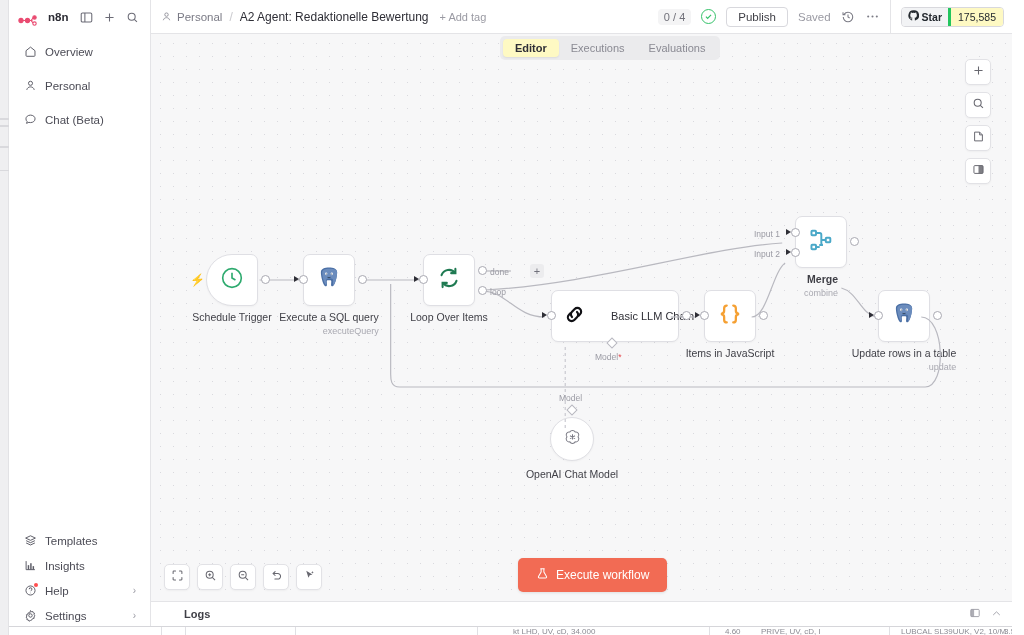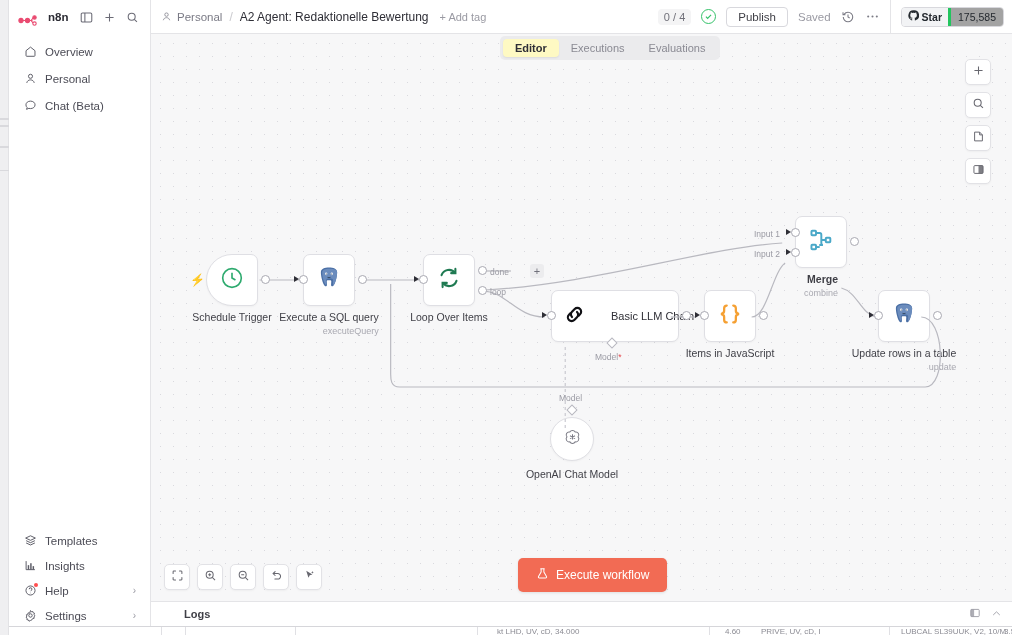--- a/index.html
+++ b/index.html
@@ -25,21 +25,21 @@
   }
   .sb-top { height: 34px; display:flex; align-items:center; padding: 0 9px; gap: 6px; }
   .logo-wrap { display:flex; align-items:center; gap:4px; margin-right:auto;}
   .logo-mark { width: 26px; height: 11px; position: relative; }
   .logo-text { font-size: 11.5px; font-weight: 700; color: #2c2c34; letter-spacing:.1px;}
   .sb-icon-btn {
     width: 17px; height: 17px; display:flex; align-items:center; justify-content:center;
     color:#6b6b76; border-radius:3px; cursor:pointer;
   }
 
-  .sb-nav { padding: 6px 8px 0 8px; display:flex; flex-direction:column; gap: 4px; }
+  .sb-nav { padding: 6px 8px 0 8px; display:flex; flex-direction:column; gap: 11px; }
   .sb-item {
     display: flex; align-items: center; gap: 8px;
     height: 23px; padding: 0 6px; border-radius: 4px;
     font-size: 11.5px; color: #4b4b55; cursor: pointer; white-space: nowrap;
   }
   .sb-item .ico { width: 14px; height:14px; display:flex; align-items:center; justify-content:center; color:#5c5c66; flex: 0 0 14px;}
   .sb-item .chev { margin-left:auto; color:#9a9aa3; font-size:10px; }
   .sb-bottom { margin-top: auto; padding: 0 8px 8px 8px; display:flex; flex-direction:column; gap: 2px; }
   .dot-badge { position:absolute; width:4px; height:4px; border-radius:50%; background:#ff4d4f; top:-1px; right:-1px; }
 
@@ -62,21 +62,21 @@
   .check-circle { width:15px;height:15px; border-radius:50%; border:1.4px solid #35c26a; display:flex;align-items:center;justify-content:center; color:#35c26a;}
   .btn-publish {
     font-size: 11.5px; color:#3f3f46; background:#fff; border:1px solid #d8d8dd;
     border-radius:4px; padding: 3px 11px; cursor:pointer; font-weight:400;
   }
   .saved-txt { font-size: 11.5px; color:#9a9aa3; }
   .tb-ico { color:#7b7b85; cursor:pointer; display:flex; align-items:center; }
   .gh-sep { width:1px; height:34px; background:#e4e4e7; }
   .gh-wrap { display:flex; align-items:stretch; border:1px solid #d8d8dd; border-radius:4px; overflow:hidden; height:20px; }
   .gh-star { display:flex; align-items:center; gap:3px; background:#f2f3f5; padding: 0 6px; font-size:10.5px; font-weight:700; color:#24292f; }
-  .gh-count { display:flex; align-items:center; background:#a3a3a3; padding: 0 7px; font-size:10.5px; color:#24292f; border-left:3px solid #22c55e; font-weight:400;}
+  .gh-count { display:flex; align-items:center; background:#fef9c3; padding: 0 7px; font-size:10.5px; color:#24292f; border-left:3px solid #22c55e; font-weight:400;}
 
   
   .tabbar {
     position:absolute; left: 500px; top: 36px; display:flex; align-items:center;
     background:#ebebed; border-radius:5px; padding:3px; gap:0px; z-index: 6;
   }
   .tab {
     font-size: 11px; padding: 3px 12px; border-radius:4px; cursor:pointer; color:#8a8a93;
   }
   .tab.active { background:#fef9c3; color:#2e2e36; font-weight:700; box-shadow:0 1px 2px rgba(0,0,0,.07); }
@@ -638,20 +638,20 @@
     </span>
   </div>
 
   <div class="cutoff">
     <div class="cutoff-div" style="left:152px;"></div>
     <div class="cutoff-div" style="left:176px;"></div>
     <div class="cutoff-div" style="left:286px;"></div>
     <div class="cutoff-div" style="left:468px;"></div>
     <div class="cutoff-div" style="left:700px;"></div>
     <div class="cutoff-div" style="left:880px;"></div>
-    <div class="cutoff-cell" style="left:488px;">kt LHD, UV, cD, 34.000</div>
+    <div class="cutoff-cell" style="left:504px;">kt LHD, UV, cD, 34.000</div>
     <div class="cutoff-cell" style="left:716px;">4.60</div>
     <div class="cutoff-cell" style="left:752px;">PRIVE, UV, cD, I</div>
     <div class="cutoff-cell" style="left:892px;">LUBCAL SL39UUK, V2, 10/M</div>
     <div class="cutoff-cell" style="left:995px;">3.50</div>
   </div>
 
 </div>
 
 </body></html>

